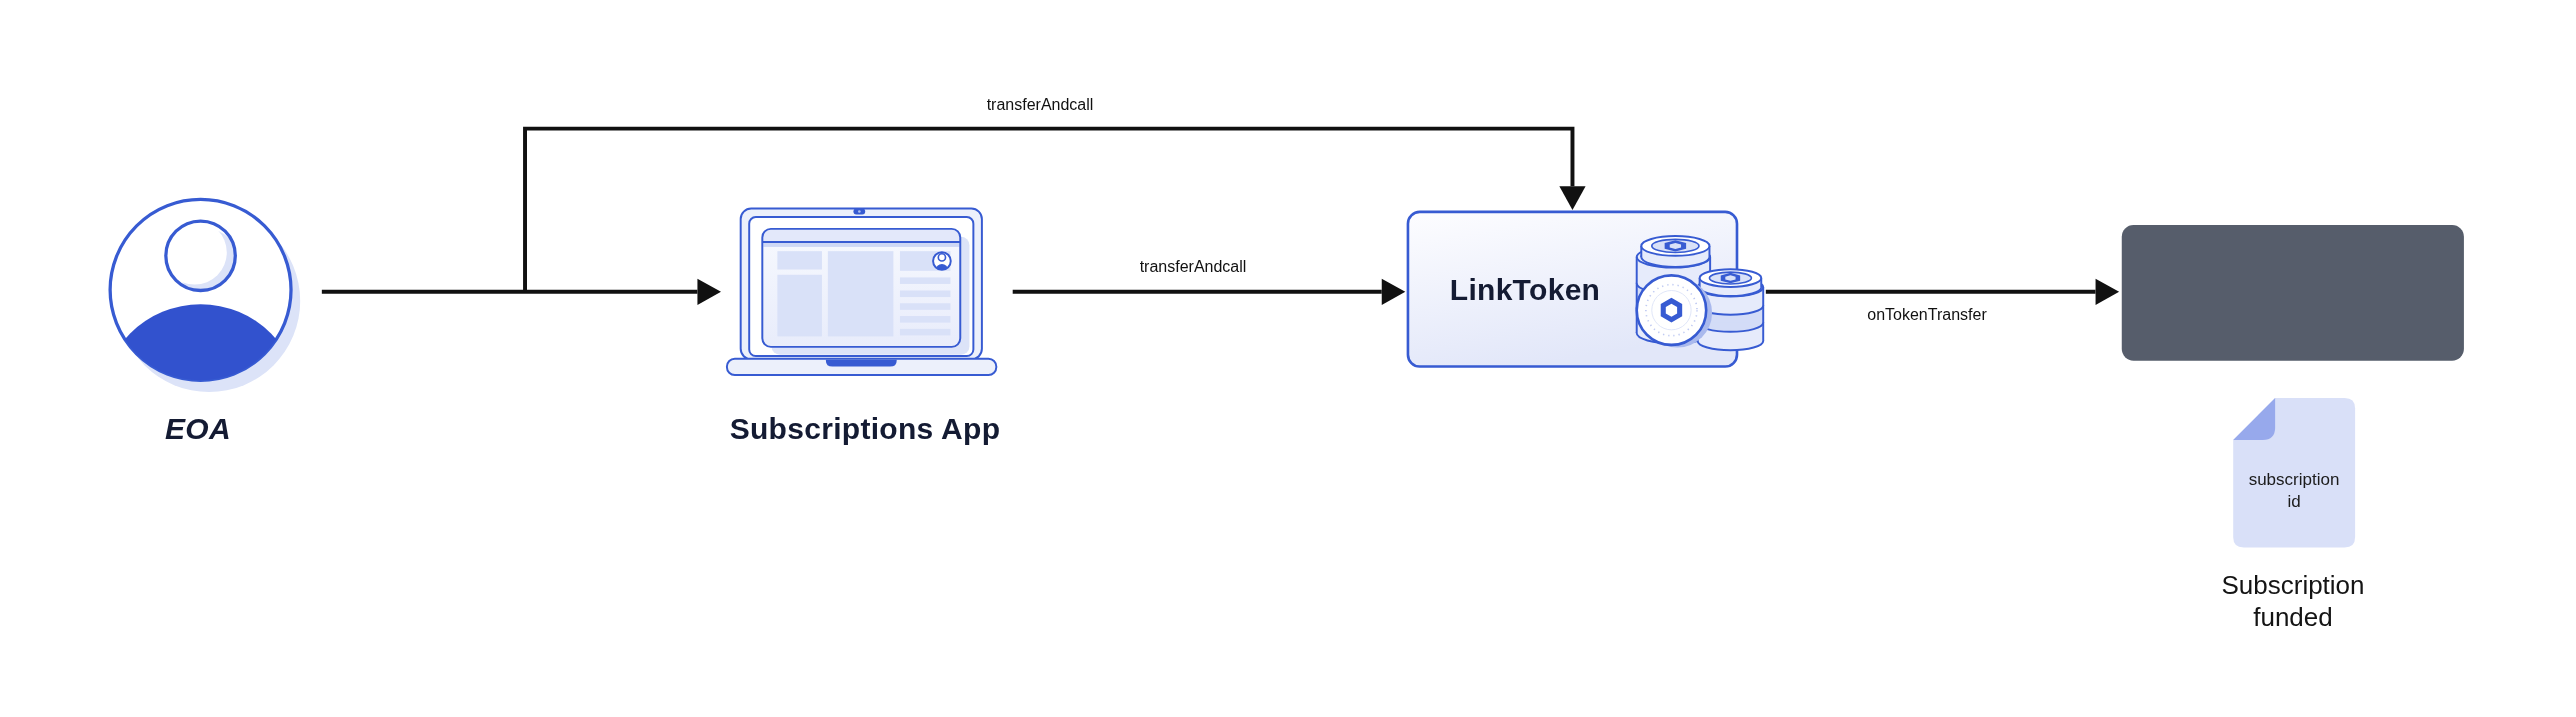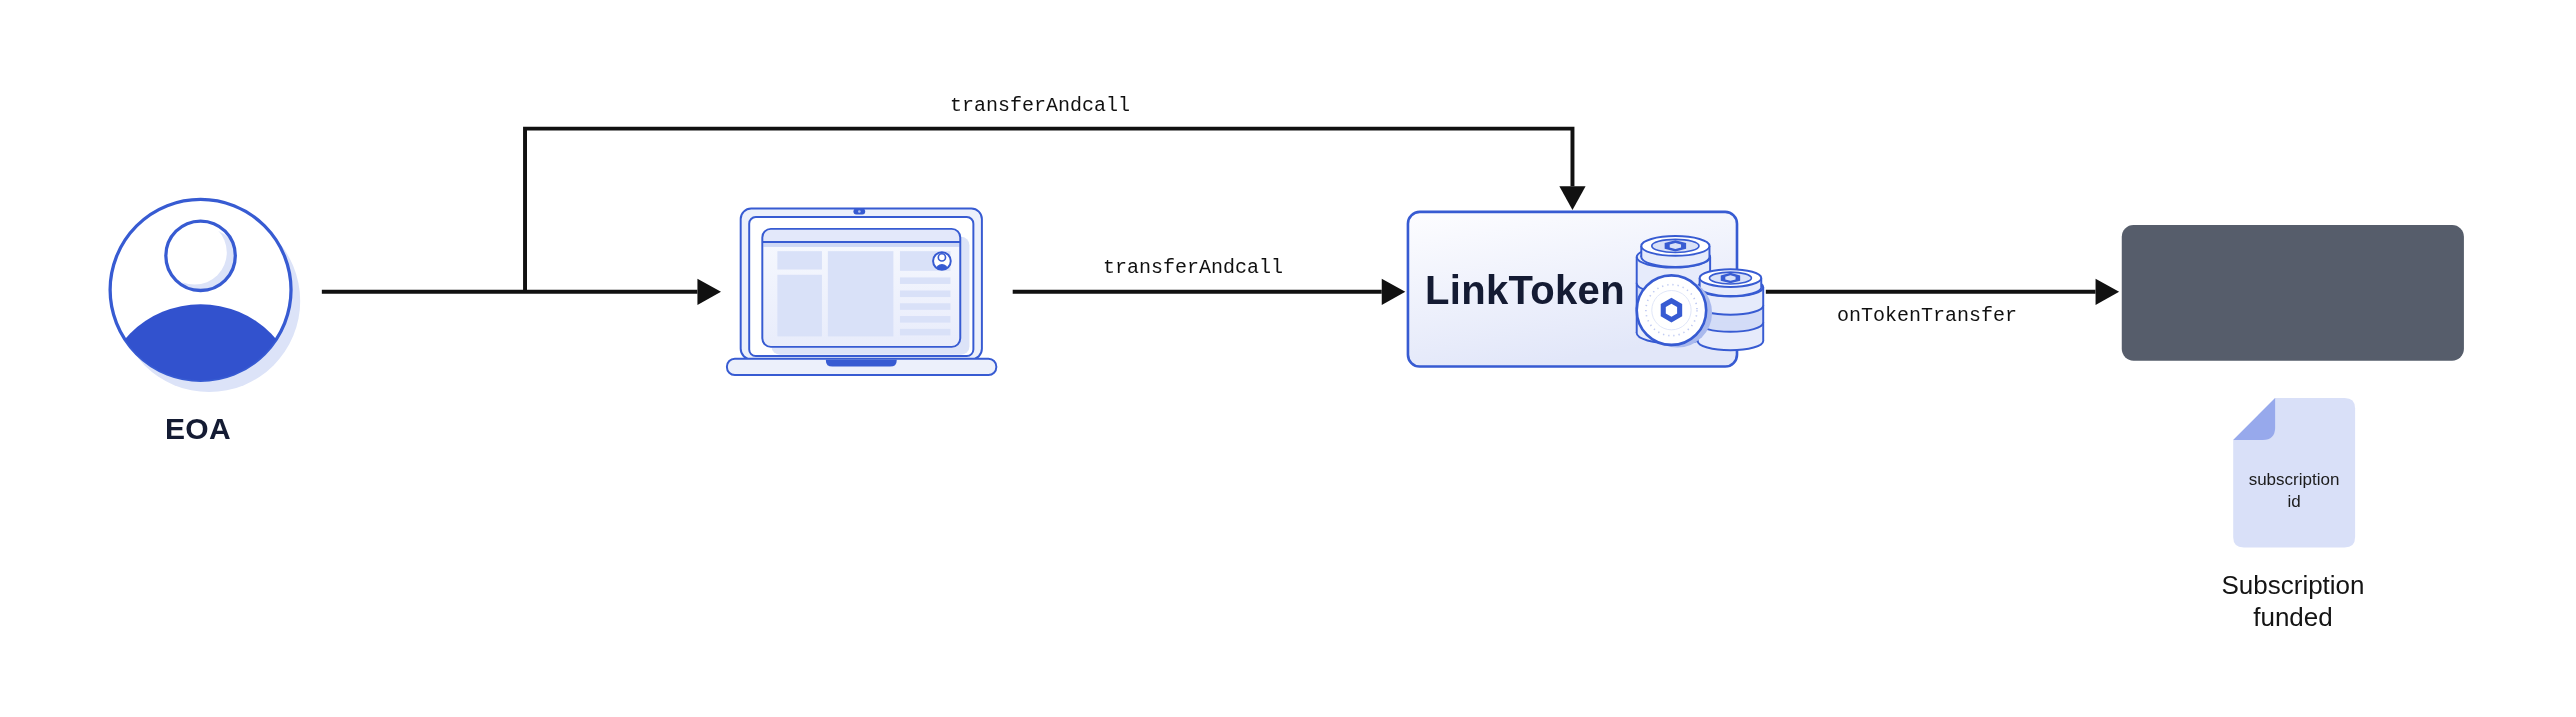--- a/index.html
+++ b/index.html
@@ -37,23 +37,23 @@
   .f-router { fill: var(--router-gray); }
   .f-boxgrad{ fill: url(#boxGrad); }
   .f-wingrad{ fill: url(#winGrad); }
   .dotring  { stroke: var(--dot-ring); stroke-width: 2.5; stroke-dasharray: 2 6; fill: none; }
   .coinshadow { fill: var(--coin-shadow); }
 
   
   .lbl { position: absolute; transform: translate(-50%, -50%); white-space: nowrap; z-index: 5; }
   .blk { position: absolute; transform: translateX(-50%); text-align: center; z-index: 5; }
   .node-title   { font-weight: bold; font-size: 30px; color: var(--title-navy); letter-spacing: 0.3px; }
-  .token-title  { font-weight: bold; font-size: 40px; color: var(--title-navy); letter-spacing: 0.3px; }
+  .token-title  { font-weight: bold; font-size: 30px; color: var(--title-navy); letter-spacing: 0.3px; }
   .router-title { font-weight: bold; font-size: 30px; color: #ffffff; letter-spacing: 0.3px; }
-  .code-lbl { font-family: Liberation Mono, monospace; font-size: 20px; color: var(--line-black); }
+  .code-lbl { font-family: Liberation Sans, sans-serif; font-size: 16px; color: var(--line-black); }
   .doc-text { font-size: 17px; line-height: 21.6px; color: var(--doc-text); }
   .caption  { font-size: 26px; line-height: 32px; color: var(--caption-black); }
 </style>
 </head>
 <body>
 
 <div class="canvas">
 
   <svg class="scene" width="2576" height="718" viewBox="0 0 3930 1095">
     <defs>
@@ -198,21 +198,22 @@
     </g>
 
     <rect class="f-router" x="3237" y="343" width="522" height="207" rx="18"></rect>
 
     <g>
       <path class="f-doc" d="M 3471 607 H 3577 Q 3593 607 3593 623 V 819 Q 3593 835 3577 835 H 3423 Q 3407 835 3407 819 V 671 Z"></path>
       <path class="f-fold" d="M 3471 607 L 3407 671 L 3452 671 Q 3471 671 3471 652 Z"></path>
     </g>
   </svg>
 
-  <div class="lbl node-title" style="left:198px; top:429px;">EOA</div>
+  <div class="lbl node-title" style="left:198px; top:429px;font-style:italic;">EOA</div>
+  <div class="lbl node-title" style="left:865px; top:429px;">Subscriptions App</div>
   <div class="lbl token-title" style="left:1525px; top:290px;">LinkToken</div>
 
   <div class="lbl code-lbl" style="left:1040px; top:105px;">transferAndcall</div>
   <div class="lbl code-lbl" style="left:1193px; top:267px;">transferAndcall</div>
   <div class="lbl code-lbl" style="left:1927px; top:267px;margin-top:48px;">onTokenTransfer</div>
 
   <div class="blk doc-text" style="left:2294px; top:469px;">
     <div>subscription</div>
     <div>id</div>
   </div>

